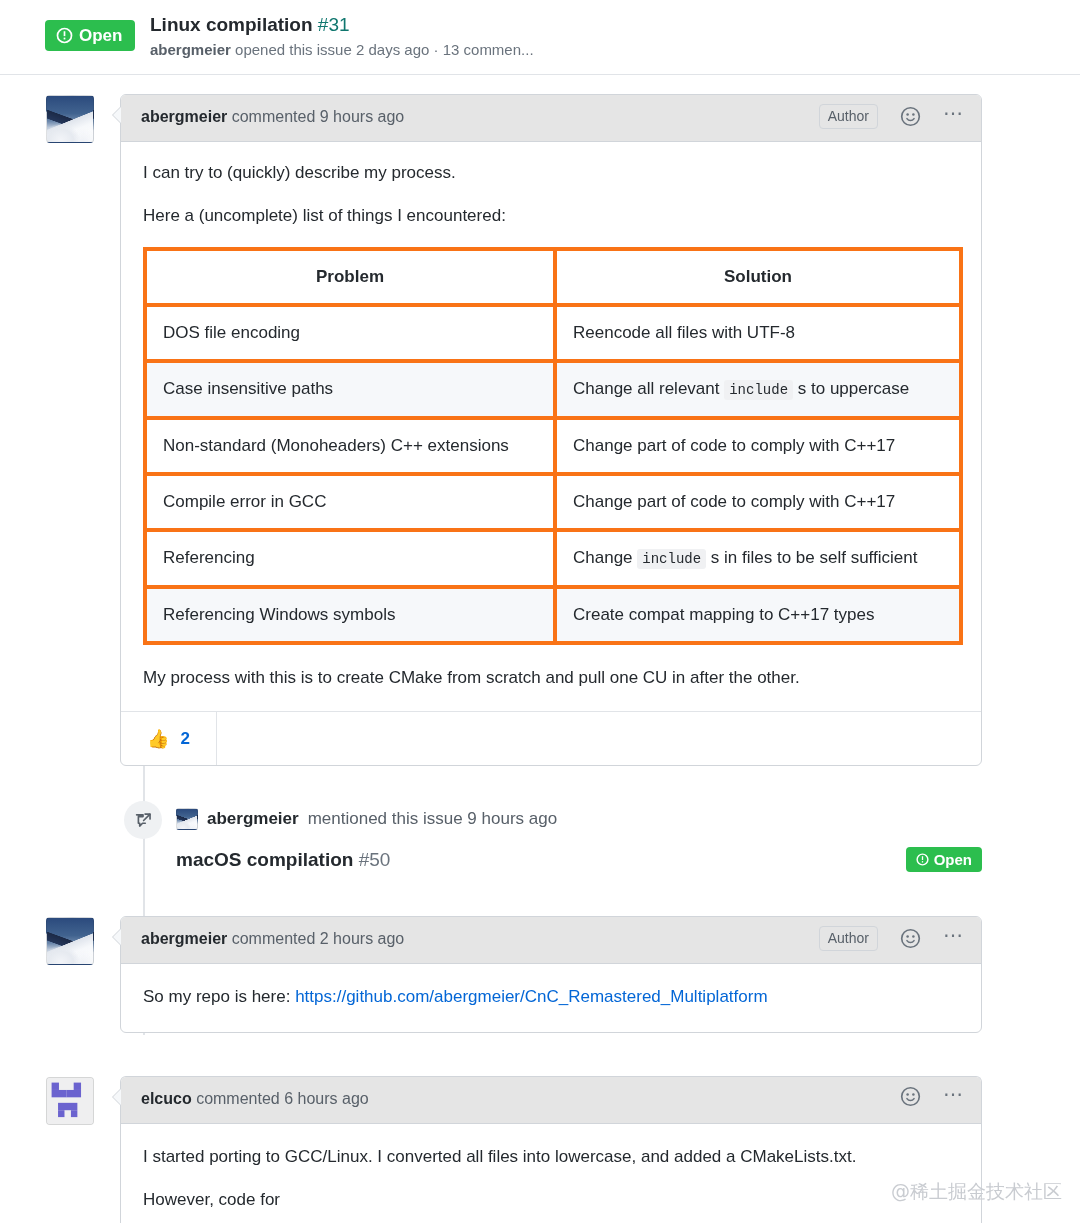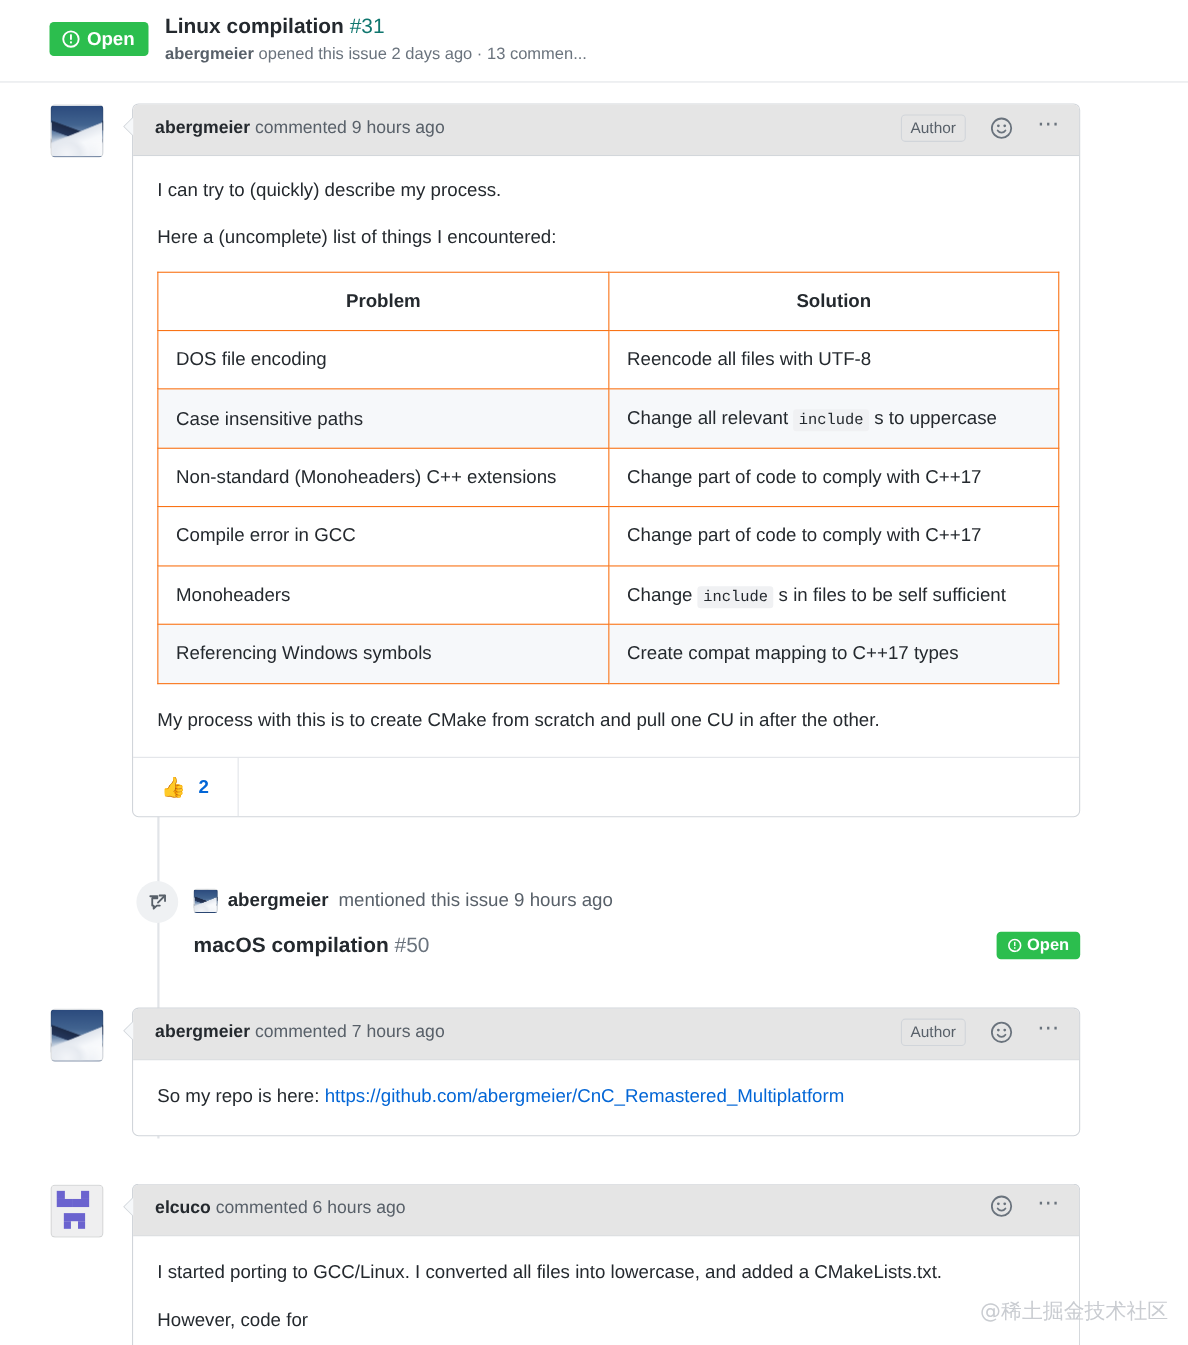--- a/index.html
+++ b/index.html
@@ -105,21 +105,21 @@
     background:#f0f1f3; border-radius:3px; padding:2px 5px;
     font-family:"Liberation Mono", monospace; font-size:14px; color:#24292e;
   }
 
   
   table.md {
     border-collapse:collapse; margin:0 0 20px 0; width:820px;
     font-size:17px;
   }
   table.md th, table.md td {
-    border:1px solid #f97316; padding:13px 16px; text-align:left;
+    border:4px solid #f97316; padding:13px 16px; text-align:left;
     color:#24292e;
   }
   table.md th { text-align:center; font-weight:700; }
   table.md tr.alt td { background:#f6f8fa; }
   table.md td.col1 { width:410px; }
 
   
   .reactions {
     border-top:1px solid #e1e4e8; height:54px; display:flex; align-items:stretch;
   }
@@ -227,21 +227,21 @@
             </tr>
             <tr>
               <td class="col1">Non-standard (Monoheaders) C++ extensions</td>
               <td><span>Change part of code to comply with C++17</span></td>
             </tr>
             <tr>
               <td class="col1">Compile error in GCC</td>
               <td><span>Change part of code to comply with C++17</span></td>
             </tr>
             <tr>
-              <td class="col1">Monoheaders</td>
+              <td class="col1">Referencing</td>
               <td><span>Change </span><code class="inline">include</code><span> s in files to be self sufficient</span></td>
             </tr>
             <tr class="alt">
               <td class="col1">Referencing Windows symbols</td>
               <td><span>Create compat mapping to C++17 types</span></td>
             </tr>
           </tbody>
         </table>
 
         <p style="margin-bottom:0">My process with this is to create CMake from scratch and pull one CU in after the other.</p>
@@ -285,21 +285,21 @@
         <span>Open</span>
       </span>
     </div>
 
     <div class="avatar mountain" style="left:46px; top:842px;"></div>
 
     <div class="comment" style="top:841px;">
       <div class="comment-head">
         <div class="ch-text">
           <b>abergmeier</b>
-          <span>commented 7 hours ago</span>
+          <span>commented 2 hours ago</span>
         </div>
         <div class="ch-actions">
           <span class="author-badge">Author</span>
           <span class="icon-btn">
             <svg width="21" height="21" viewBox="0 0 16 16" fill="none">
               <circle cx="8" cy="8" r="6.7" stroke="#6a737d" stroke-width="1.25"></circle>
               <circle cx="5.8" cy="6.4" r="0.95" fill="#6a737d"></circle>
               <circle cx="10.2" cy="6.4" r="0.95" fill="#6a737d"></circle>
               <path d="M5.3 9.6c.7 1 1.6 1.5 2.7 1.5s2-.5 2.7-1.5" stroke="#6a737d" stroke-width="1.2" stroke-linecap="round"></path>
             </svg>

